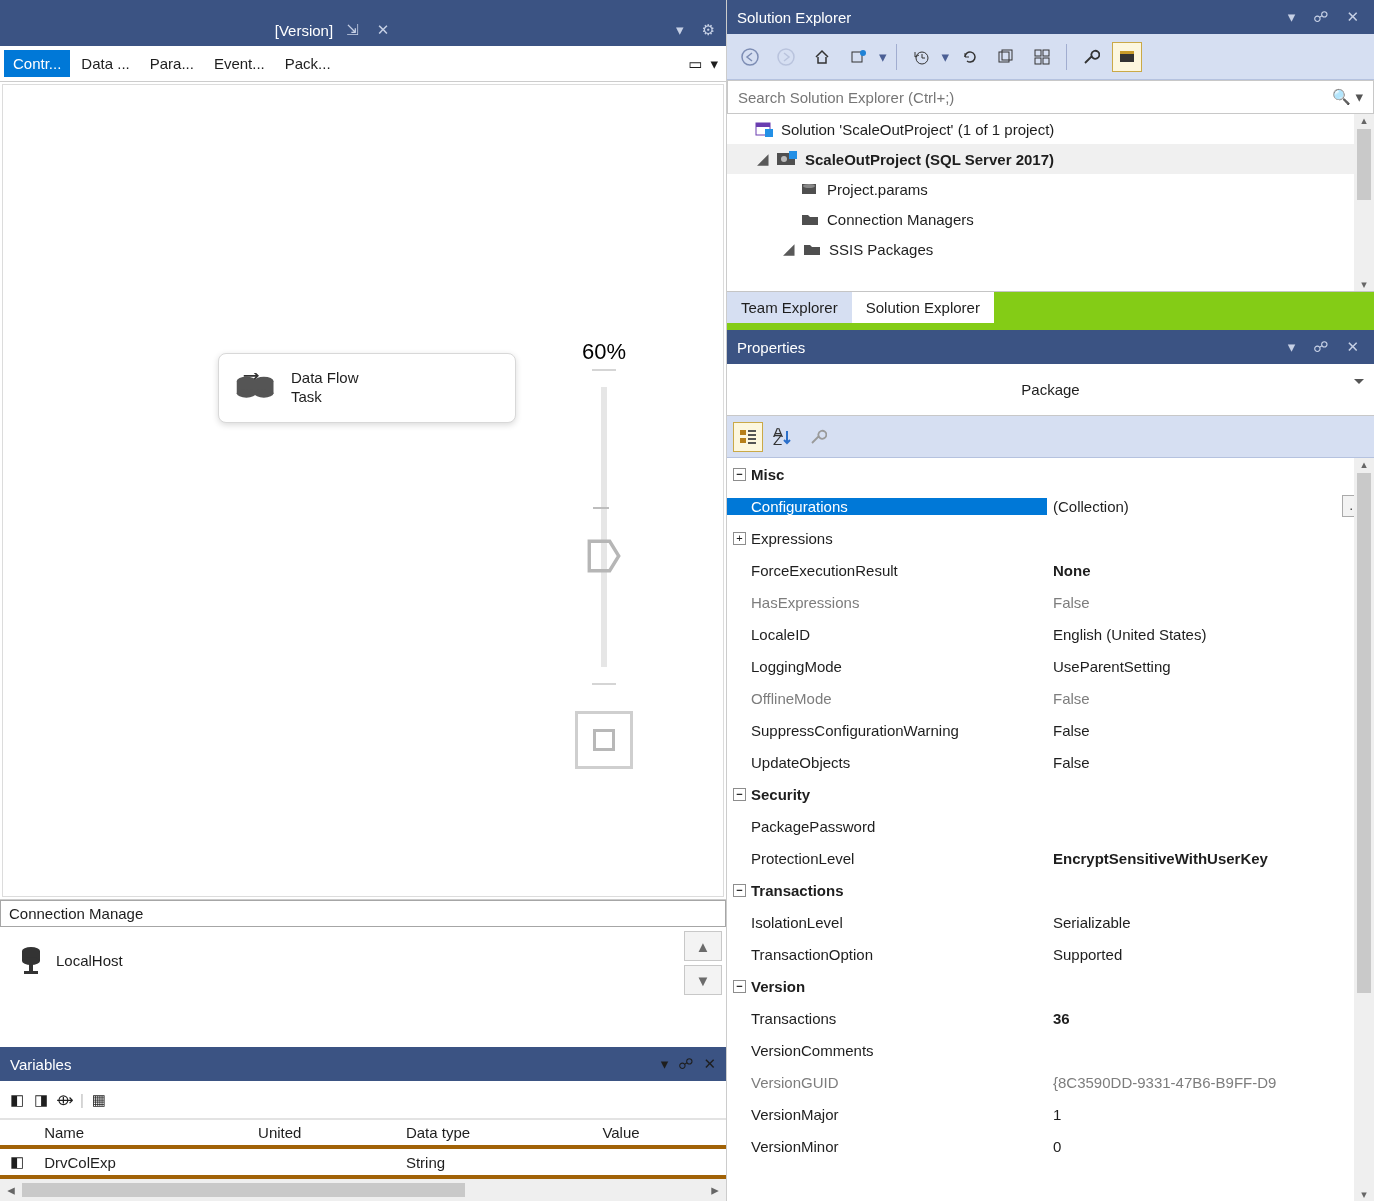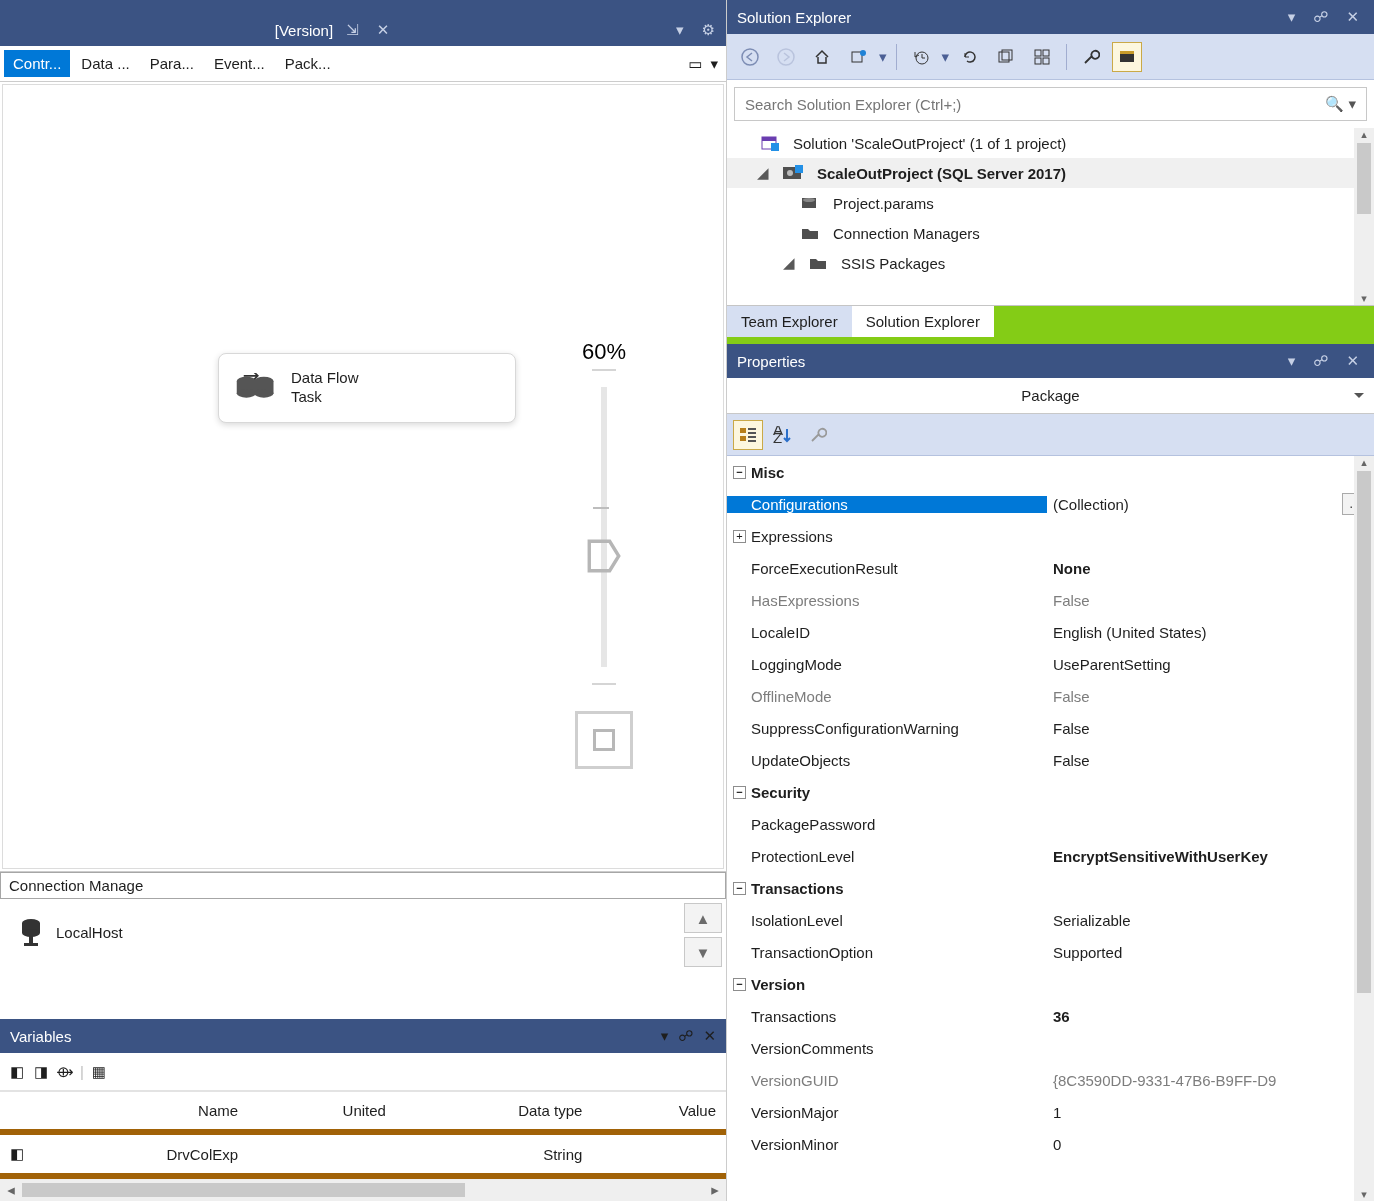--- a/index.html
+++ b/index.html
@@ -29,48 +29,48 @@
 .cm-header{border:1px solid #a6a6a6;background:#fff;padding:4px 8px}
 .cm-body{height:120px;background:#fff;display:flex;align-items:flex-start;padding:18px 18px;gap:14px;position:relative}
 .cm-item{display:flex;align-items:center;gap:12px;font-size:26px}
 .spinbtns{position:absolute;right:4px;top:4px;display:flex;flex-direction:column;gap:4px}
 .spinbtns div{width:38px;height:30px;border:1px solid #c8c8c8;background:#f3f3f3;display:flex;align-items:center;justify-content:center;color:#6b6b6b;cursor:pointer}
 .vars-title{background:#3b5383;color:#fff;height:34px;display:flex;align-items:center;padding:0 10px;gap:10px}
 .vars-title .title{color:#fff}
 .vars-tb{background:#fff;border-bottom:1px solid #e3e3e3;height:38px;display:flex;align-items:center;gap:6px;padding:0 8px}
 .vars-tb .ic{width:18px;height:18px;display:inline-flex;align-items:center;justify-content:center;cursor:pointer}
 .var-grid{width:100%;border-collapse:collapse}
-.var-grid th,.var-grid td{text-align:right;padding:10px 10px;border-bottom:6px solid #a16207;font-weight:400}
+.var-grid th,.var-grid td{text-align:left;padding:4px 10px;border-bottom:4px solid #a16207;font-weight:400}
 .var-grid th{background:#fff;border-top:1px solid #e3e3e3}
 .hscroll{height:22px;background:#efefef;display:flex;align-items:center}
 .hscroll .l,.hscroll .r{width:22px;height:22px;display:flex;align-items:center;justify-content:center;color:#666}
 .hscroll .track{flex:1;height:14px;background:#efefef}
 .hscroll .thumb{height:14px;background:#c9c9c9;width:65%}
 
 .panel-title{background:#3b5383;height:34px;display:flex;align-items:center;padding:0 10px;gap:8px}
 .panel-title .t{color:#fff}
 .panel-title .spacer{flex:1}
 .panel-title .wc{color:#c6d0e5;cursor:pointer;padding:0 5px}
 .se-tb{background:#d6dff2;height:46px;display:flex;align-items:center;padding:0 8px;gap:6px;border-bottom:1px solid #b5c2df}
 .se-tb .btn{width:30px;height:30px;display:flex;align-items:center;justify-content:center;cursor:pointer;border:1px solid transparent}
 .se-tb .sep{width:1px;height:26px;background:#a1add0;margin:0 3px}
 .se-tb .btn.active{background:#fdf7de;border:1px solid #caa947}
-.se-search{display:flex;align-items:center;border:1px solid #c8c8c8;margin:7px;height:34px;padding:0 10px;color:#767676;justify-content:space-between}
+.se-search{display:flex;align-items:center;border:1px solid #c8c8c8;height:34px;padding:0 10px;color:#767676;justify-content:space-between}
 .se-tree{background:#fff;flex:0 0 178px;overflow:auto;border-bottom:1px solid #c5c5c5;position:relative}
-.tree-row{display:flex;align-items:center;height:30px;gap:14px;padding-left:8px}
+.tree-row{display:flex;align-items:center;height:30px;gap:8px;padding-left:8px}
 .tree-row .arrow{width:12px;color:#595959}
 .tree-row.bold .lbl{font-weight:700}
 .tree-row.sel{background:#f0f0f0}
 .vsb{position:absolute;right:0;top:0;bottom:0;width:20px;background:#efefef;display:flex;flex-direction:column;align-items:center}
 .vsb .tri{color:#666;font-size:11px;text-align:center}
 .vsb .th{width:14px;background:#c9c9c9;flex:0 0 40%;margin-top:2px}
 .bot-tabs{background:#84cc16;height:38px;display:flex;align-items:flex-start}
 .bot-tabs .t{background:#fff;padding:7px 14px;cursor:pointer}
 .bot-tabs .t.active{background:#d6dff2}
-.prop-sel{height:36px;border-bottom:1px solid #c8c8c8;display:flex;align-items:center;padding:0 12px;justify-content:center;position:relative}
+.prop-sel{height:52px;border-bottom:1px solid #c8c8c8;display:flex;align-items:center;padding:0 12px;justify-content:center;position:relative}
 .prop-sel::after{content:"";position:absolute;right:10px;top:15px;border:5px solid transparent;border-top-color:#555}
 .prop-tb{background:#d6dff2;height:42px;display:flex;align-items:center;gap:5px;padding:0 6px;border-bottom:1px solid #b5c2df}
 .prop-tb .btn{width:30px;height:30px;display:flex;align-items:center;justify-content:center;cursor:pointer;border:1px solid transparent}
 .prop-tb .btn.active{background:#fdf7de;border:1px solid #caa947}
 .prop-grid{flex:1;overflow:auto;background:#fff;position:relative}
 .prow{display:flex;height:32px;align-items:center}
 .pcat{font-weight:700;padding-left:6px;display:flex;align-items:center;gap:5px;height:32px}
 .pcat .exp{width:13px;height:13px;border:1px solid #8d8d8d;font-size:11px;line-height:10px;text-align:center;background:#fff;cursor:pointer}
 .pn{width:320px;padding-left:24px}
 .pv{flex:1;padding-left:6px}

